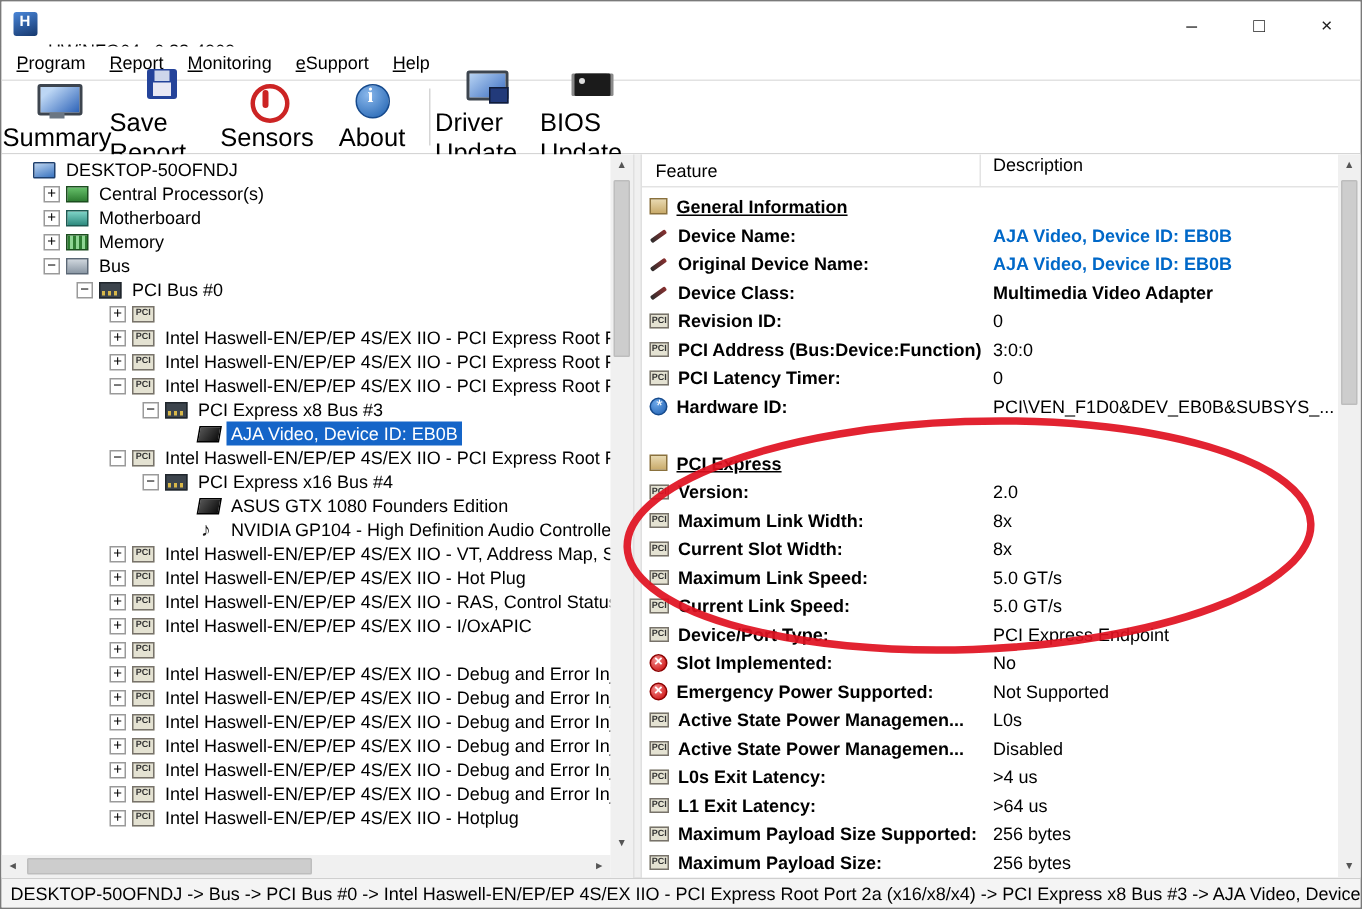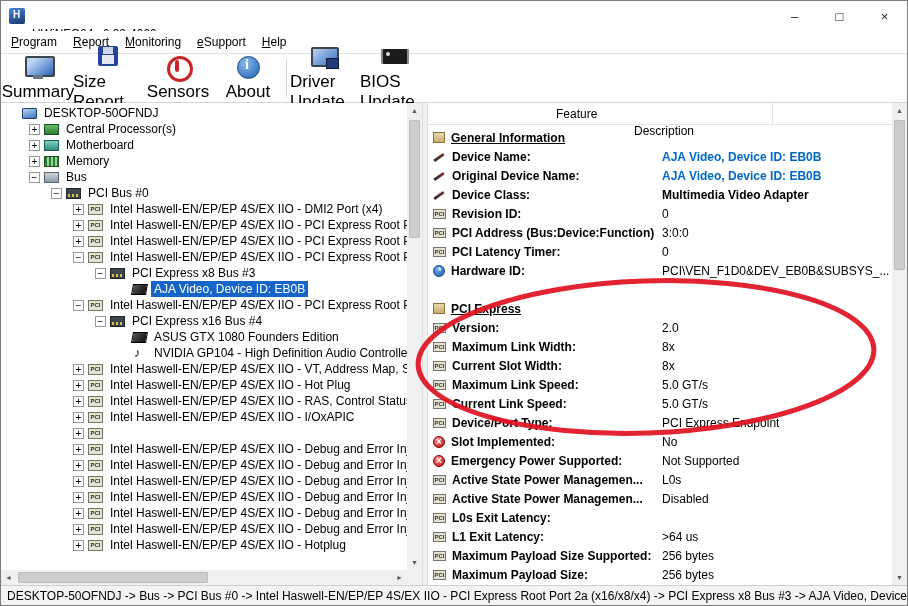--- a/index.html
+++ b/index.html
@@ -87,21 +87,21 @@
   .vscroll { position:absolute; top:0; right:0; bottom:15px; width:15px; background:#f0f0f0; }
   .details-panel .vscroll { bottom:0; }
   .hscroll { position:absolute; left:0; right:15px; bottom:0; height:15px; background:#f0f0f0; }
   .sb-corner { position:absolute; right:0; bottom:0; width:15px; height:15px; background:#f0f0f0; }
   .sb-arrow { position:absolute; width:15px; height:15px; font-size:7px; color:#555; display:flex; align-items:center; justify-content:center; }
   .sb-up { top:0; } .sb-down { bottom:0; } .sb-left { left:0; top:0; } .sb-right { right:0; top:0; }
   .sb-thumb-v { position:absolute; left:2px; width:11px; background:#cdcdcd; border:1px solid #bdbdbd; border-radius:1px; }
   .sb-thumb-h { position:absolute; top:2px; height:11px; background:#cdcdcd; border:1px solid #bdbdbd; border-radius:1px; }
 
   
-  .details-header { height:22px; display:flex; align-items:center; border-bottom:1px solid #e3e3e3; padding-right:15px;flex-direction:column; }
+  .details-header { height:22px; display:flex; align-items:flex-start; border-bottom:1px solid #e3e3e3; padding-right:15px; }
   .col-feature { width:226px; flex:none; padding-left:9px; border-right:1px solid #e3e3e3; height:100%; display:flex; align-items:center; }
   .col-desc { flex:1; padding-left:8px; }
   .details-body { position:absolute; left:0; top:22px; right:15px; bottom:0; overflow:hidden; padding-top:3px; }
   .drow { height:19px; display:flex; align-items:center; white-space:nowrap; }
   .drow.spacer { height:19px; }
   .dfeature { width:226px; flex:none; display:flex; align-items:center; overflow:hidden; padding-left:5px; }
   .flabel { font-weight:bold; white-space:nowrap; }
   .drow.section .flabel { text-decoration:underline; }
   .ddesc { flex:1; overflow:hidden; padding-left:8px; }
   .desc-blue { color:#0068C8; font-weight:bold; }
@@ -146,21 +146,21 @@
     <span class="menu-item">Help</span>
   </div>
 
 <div class="toolbar">
     <div class="tool-btn">
       <span class="tbicon summary-monitor-icon"></span>
       <span class="tblabel">Summary</span>
     </div>
     <div class="tool-btn">
       <span class="tbicon save-report-icon"></span>
-      <span class="tblabel">Size Report</span>
+      <span class="tblabel">Save Report</span>
     </div>
     <div class="tool-btn">
       <span class="tbicon sensors-thermometer-icon"></span>
       <span class="tblabel">Sensors</span>
     </div>
     <div class="tool-btn">
       <span class="tbicon about-info-icon"></span>
       <span class="tblabel">About</span>
     </div>
     <div class="tb-sep"></div>
@@ -203,21 +203,20 @@
           <span class="tree-label">Bus</span>
         </div>
         <div class="tree-row" style="padding-left: 50px;">
           <span class="expander minus">−</span>
           <span class="ticon pci-bus-icon"></span>
           <span class="tree-label">PCI Bus #0</span>
         </div>
         <div class="tree-row" style="padding-left: 72px;">
           <span class="expander plus">+</span>
           <span class="ticon pci-chip-icon"></span>
-          <span class="tree-label">Intel Haswell-EN/EP/EP 4S/EX IIO - DMI2 Port (x4)</span>
         </div>
         <div class="tree-row" style="padding-left: 72px;">
           <span class="expander plus">+</span>
           <span class="ticon pci-chip-icon"></span>
           <span class="tree-label">Intel Haswell-EN/EP/EP 4S/EX IIO - PCI Express Root P</span>
         </div>
         <div class="tree-row" style="padding-left: 72px;">
           <span class="expander plus">+</span>
           <span class="ticon pci-chip-icon"></span>
           <span class="tree-label">Intel Haswell-EN/EP/EP 4S/EX IIO - PCI Express Root P</span>
@@ -470,20 +469,21 @@
             <span class="dicon pci-small-icon"></span>
             <span class="flabel">Active State Power Managemen...</span>
           </div>
           <div class="ddesc">Disabled</div>
         </div>
         <div class="drow">
           <div class="dfeature">
             <span class="dicon pci-small-icon"></span>
             <span class="flabel">L0s Exit Latency:</span>
           </div>
+          <div class="ddesc">&gt;4 us</div>
         </div>
         <div class="drow">
           <div class="dfeature">
             <span class="dicon pci-small-icon"></span>
             <span class="flabel">L1 Exit Latency:</span>
           </div>
           <div class="ddesc">&gt;64 us</div>
         </div>
         <div class="drow">
           <div class="dfeature">

